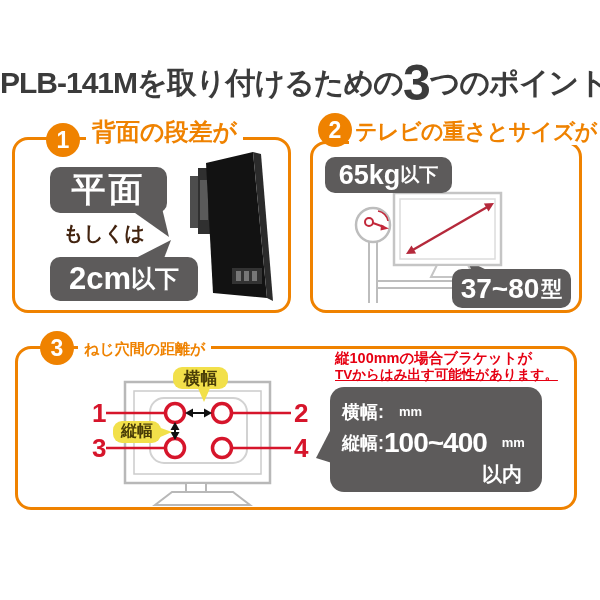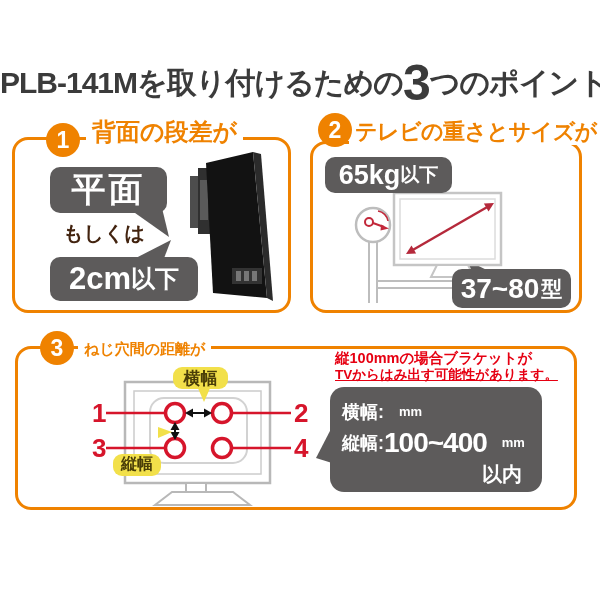--- a/index.html
+++ b/index.html
@@ -39,21 +39,21 @@
   #bubble-weight .suffix{font-size:19px;}
   #bubble-size{left:452px;top:269px;width:119px;height:39px;font-size:28px;}
   #bubble-size .suffix{font-size:21px;margin-left:2px;}
 
   .or{position:absolute;left:62px;top:220px;width:84px;text-align:center;
       font-size:20px;font-weight:bold;color:#42230f;z-index:2;}
 
   .ylabel{position:absolute;background:#f2e04a;color:#4a3e08;font-weight:bold;border-radius:9px;
           display:flex;justify-content:center;z-index:2;white-space:nowrap;}
   #label-width{left:173px;top:367px;width:55px;height:22px;font-size:17px;}
-  #label-height{left:113px;top:421px;width:48px;height:22px;font-size:16px;margin-top:33px;}
+  #label-height{left:113px;top:421px;width:48px;height:22px;font-size:16px;}
 
   .holeno{position:absolute;color:#d6152b;font-weight:bold;font-size:26px;line-height:26px;z-index:2;}
   #holeno-1{left:92px;top:400px;}  #holeno-2{left:294px;top:400px;}
   #holeno-3{left:92px;top:435px;}  #holeno-4{left:294px;top:435px;}
 
   .note{position:absolute;color:#e60012;font-weight:bold;z-index:2;white-space:nowrap;}
   #note1{left:335px;top:349px;font-size:14.5px;}
   #note2{left:335px;top:366px;font-size:13.5px;text-decoration:underline;}
 
   .spec{position:absolute;left:330px;top:387px;width:212px;height:105px;background:#5d5b5b;

